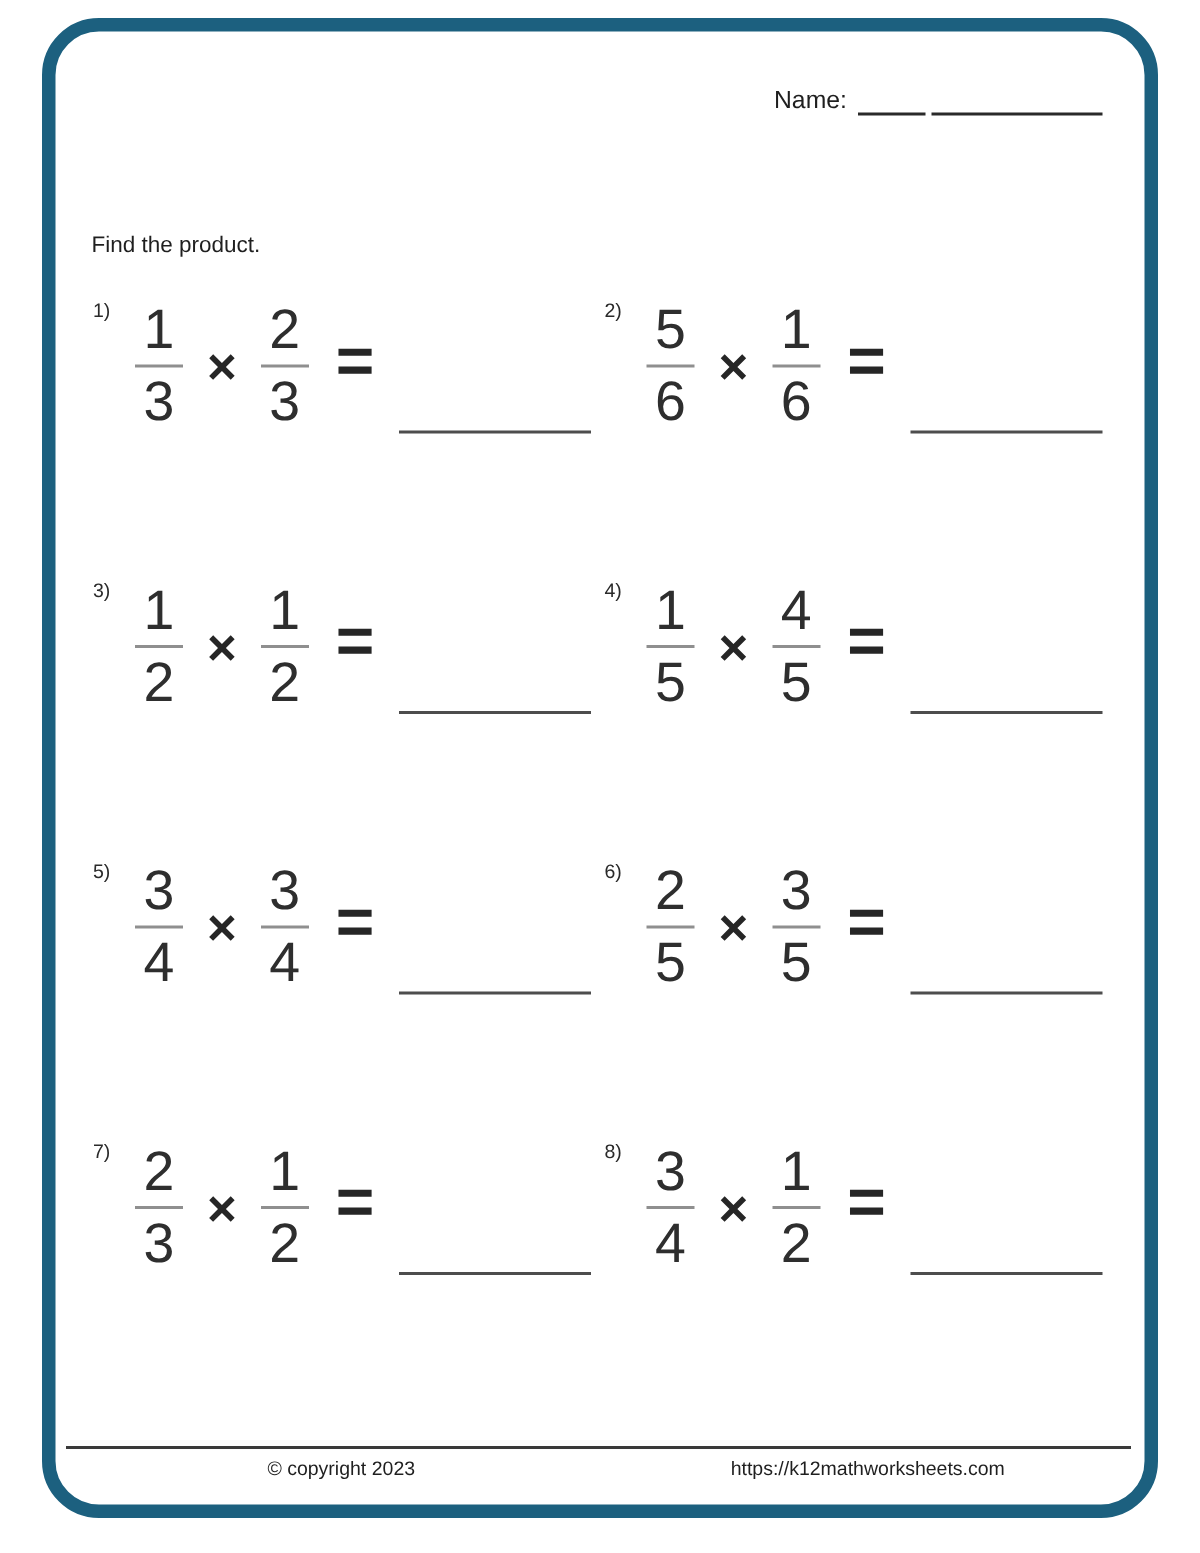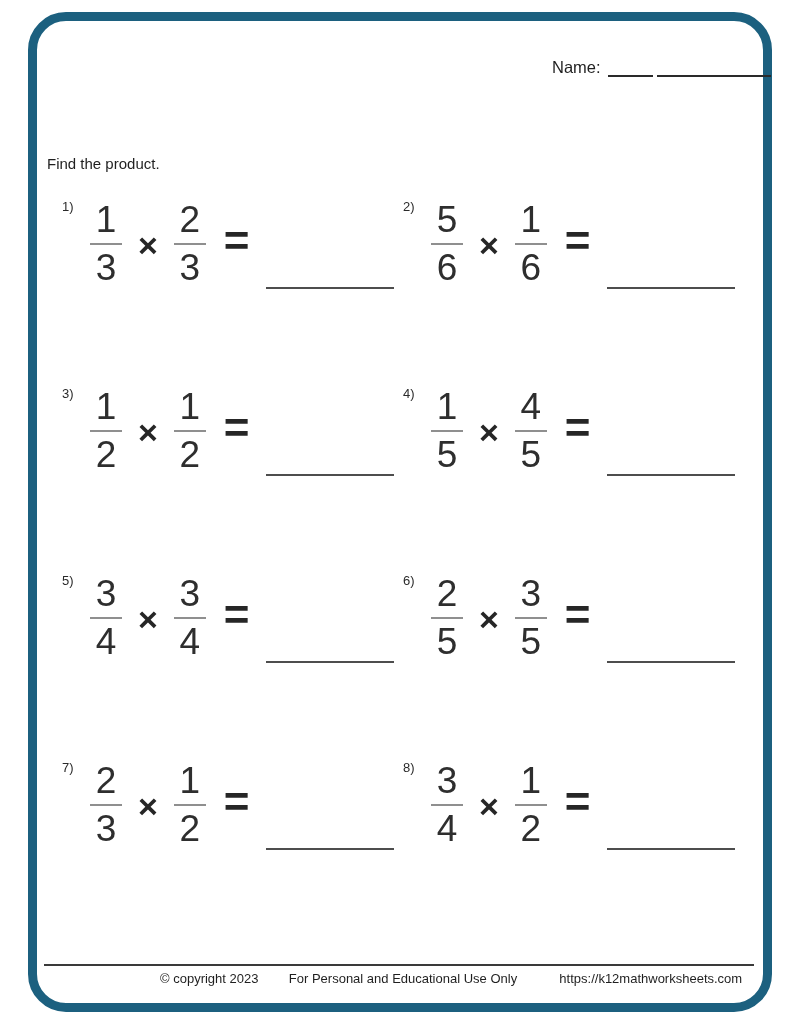--- a/index.html
+++ b/index.html
@@ -26,21 +26,21 @@
 
   .name-row {
     position: absolute;
     left: 516px;
     top: 58px;
     display: flex;
     align-items: flex-end;
     font-size: 16.5px;
     color: #1f1f1f;
   }
-  .name-label { padding-right: 7px; margin-left: 36px; }
+  .name-label { padding-right: 7px; }
   .name-line-seg {
     display: inline-block;
     height: 17px;
     border-bottom: 2px solid #2a2a2a;
   }
   .name-line-seg.short { width: 45px; margin-right: 4px; }
   .name-line-seg.long  { width: 114px; }
 
   .title {
     position: absolute;
@@ -49,21 +49,21 @@
     width: 796px;
     text-align: center;
     font-size: 31px;
     font-weight: 700;
     color: #0a0a0a;
     letter-spacing: 0.2px;
   }
 
   .instruction {
     position: absolute;
-    left: 47px;
+    left: 61px;
     top: 155px;
     font-size: 15px;
     color: #1f1f1f;
   }
 
   .problems {
     position: absolute;
     left: 62px;
     top: 198px;
     width: 676px;
@@ -141,21 +141,21 @@
   .footer-row {
     position: absolute;
     left: 44px;
     top: 971px;
     width: 710px;
     display: flex;
     align-items: baseline;
     font-size: 13px;
     color: #1f1f1f;
   }
-  .footer-left  { flex: 1; text-align: right; padding-left: 8px; }
+  .footer-left  { flex: 1; text-align: center; padding-left: 8px; }
   .footer-mid   { flex: 1.4; text-align: center; }
   .footer-right { flex: 1; text-align: center; }
 </style>
 </head>
 <body>
 
 <div class="page">
   <div class="sheet-border"></div>
 
   <div class="name-row">
@@ -303,16 +303,15 @@
       </span>
       <span class="op-eq">=</span>
       <span class="answer-blank"></span>
     </div>
 
   </div>
 
   <div class="footer-line"></div>
   <div class="footer-row">
     <span class="footer-left">© copyright 2023</span>
-    <span class="footer-mid">For Personal and Educational Use Only</span>
     <span class="footer-right">https://k12mathworksheets.com</span>
   </div>
 </div>
 
 </body></html>

